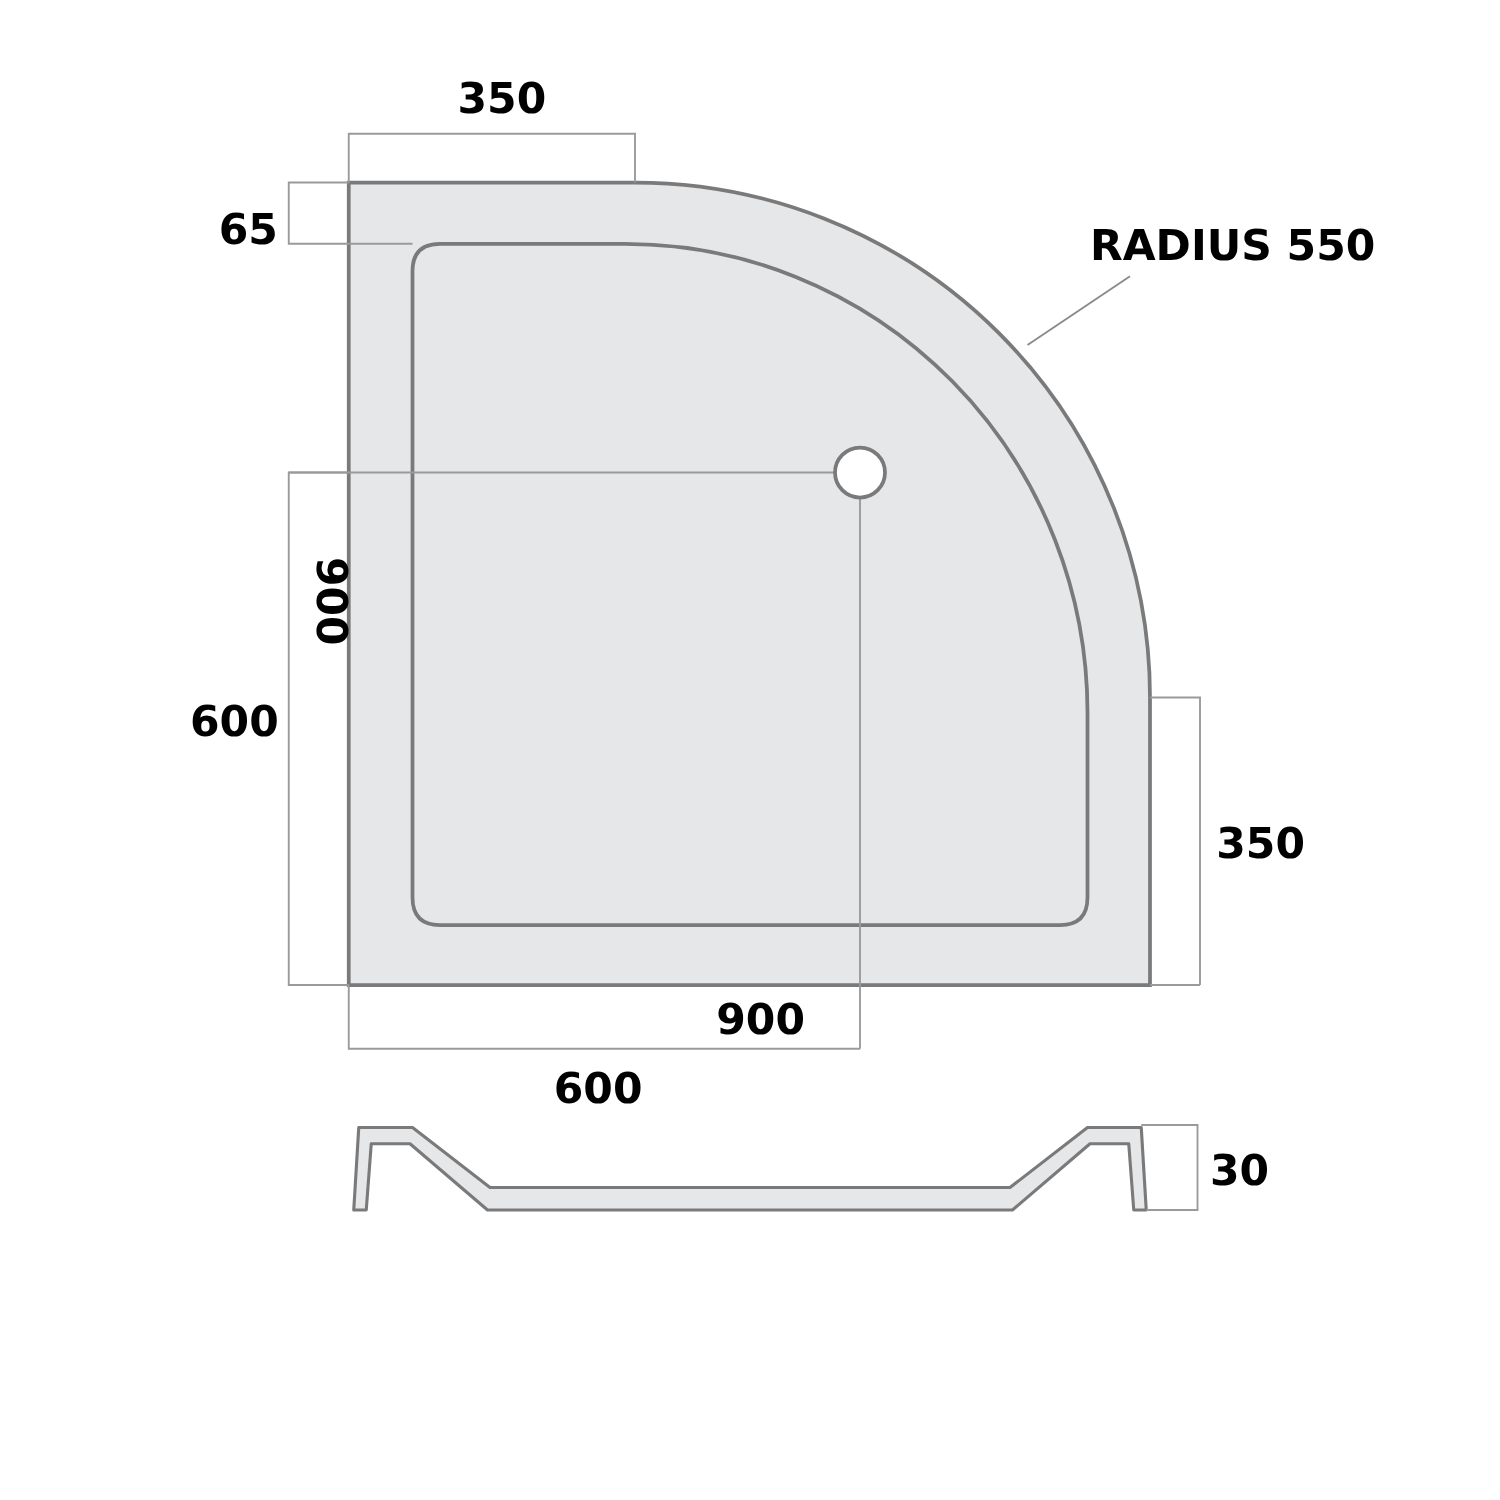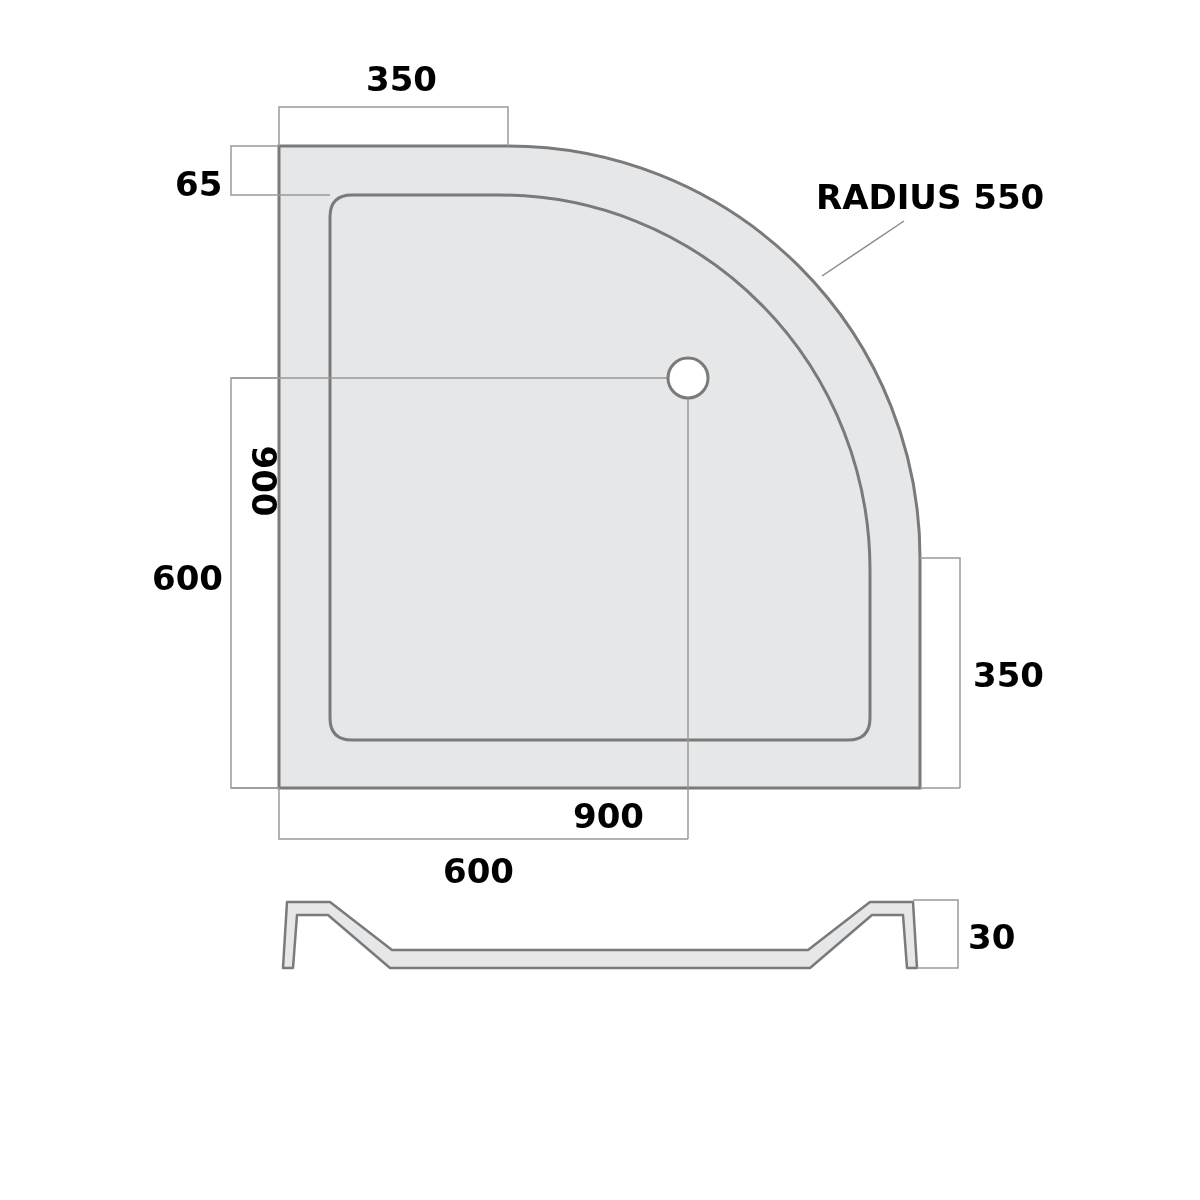--- a/index.html
+++ b/index.html
@@ -47,21 +47,21 @@
 
     <path d="M287 902 L330 902 L392 950 L808 950 L870 902 L913 902 L917 968 L907 968 L903 915 L872 915 L810 968 L390 968 L328 915 L297 915 L293 968 L283 968 Z" fill="#e6e7e9" stroke="#7a7a7a" stroke-width="2.5" stroke-linejoin="round"></path>
 
     <path d="M913 900 L958 900 L958 968 L917 968" fill="none" stroke="#9a9a9a" stroke-width="1.5"></path>
   </svg>
 
   <div class="dim-label" style="left:366px; top:62px;">350</div>
 
   <div class="dim-label" style="left:175px; top:167px;">65</div>
 
-  <div class="dim-label" style="left:816px; top:180px;text-align:center;">RADIUS 550</div>
+  <div class="dim-label" style="left:872px; top:180px;text-align:center;">RADIUS 550</div>
 
   <div class="dim-label rot90" style="left:229px; top:464px;">900</div>
 
   <div class="dim-label" style="left:152px; top:561px;">600</div>
 
   <div class="dim-label" style="left:973px; top:658px;">350</div>
 
   <div class="dim-label" style="left:573px; top:799px;">900</div>
 
   <div class="dim-label" style="left:443px; top:854px;">600</div>

